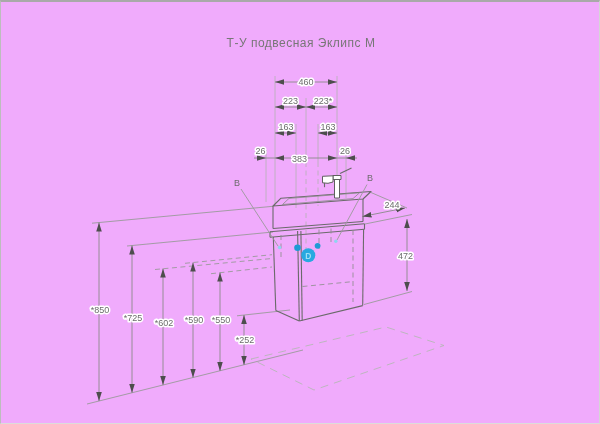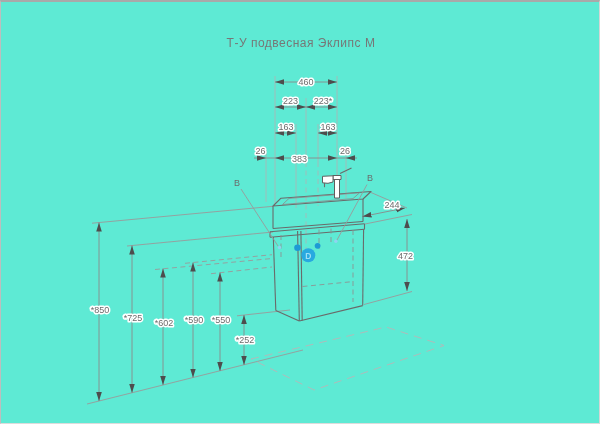--- a/index.html
+++ b/index.html
@@ -1,17 +1,17 @@
 <!DOCTYPE html>
 <html><head>
 <meta charset="utf-8">
 <style>
   html,body{margin:0;padding:0;background:#fff;}
   #frame{
-    position:relative;width:600px;height:424px;box-sizing:border-box;background:#5eead4;
+    position:relative;width:600px;height:424px;box-sizing:border-box;background:#f0abfc;
     border-top:2px solid #a9a9a9;border-left:1px solid #bdbdbd;
     border-right:1px solid #d5d5d5;border-bottom:1px solid #dcdcdc;overflow:hidden;
     font-family:"Liberation Sans",sans-serif;
   }
   svg{display:block;}
   text{font-family:"Liberation Sans",sans-serif;}
   .title-t{font-size:12px;fill:#777;text-anchor:middle;letter-spacing:.5px;}
   .dt{font-size:9px;fill:#6c6c6c;text-anchor:middle;paint-order:stroke;stroke:#fff;stroke-width:3px;stroke-linejoin:round;}
   .bt{font-size:9px;fill:#6c6c6c;text-anchor:middle;}
   .mt{font-size:8.5px;font-weight:bold;text-anchor:middle;}

